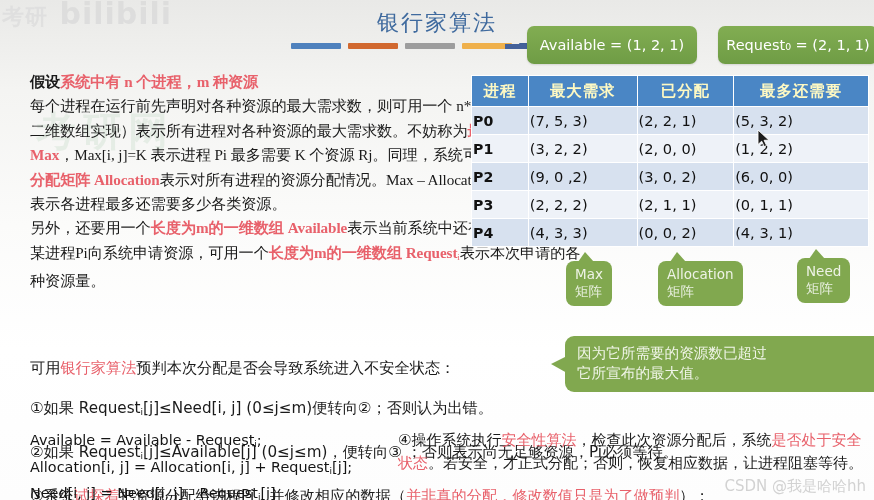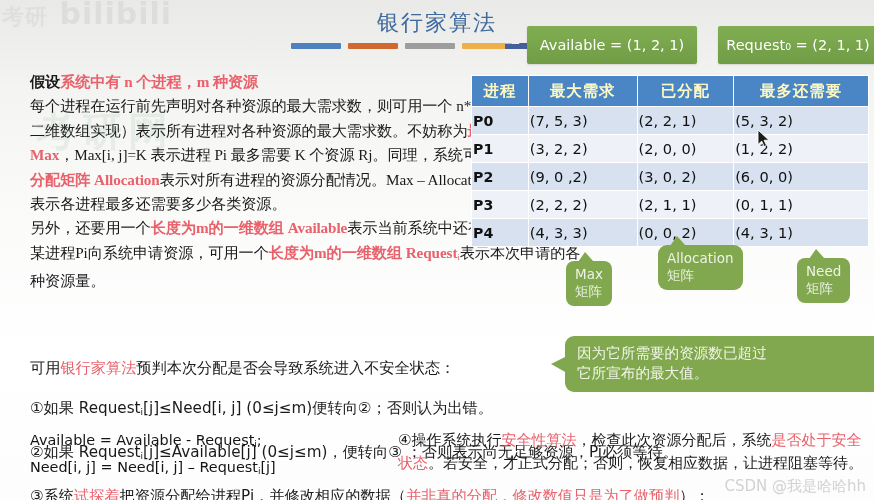--- a/index.html
+++ b/index.html
@@ -68,21 +68,21 @@
     position:absolute;left:398px;top:429px;width:470px;
     font-size:15px;line-height:22.6px;color:#1a1a1a;
     font-family:"DejaVu Sans",sans-serif;
   }
   #para4 .r{color:#e8616b;}
   sub{font-size:9px;vertical-align:-2px;}
   
   .gbox{
     position:absolute;
     background:linear-gradient(180deg,#82ad52 0%,#6f9c45 100%);
-    color:#fff;border-radius:2px;
+    color:#fff;border-radius:7px;
     font-size:14.5px;font-family:"DejaVu Sans",sans-serif;
     display:flex;align-items:center;justify-content:center;
     box-shadow:0 1px 2px rgba(0,0,0,.12);
     white-space:nowrap;
   }
   #avail-box{left:527px;top:26px;width:170px;height:38px;}
   #req-box{left:718px;top:26px;width:160px;height:38px;}
   #avail-tail{
     position:absolute;left:505px;top:44px;width:26px;height:5px;
     background:#44619a;
@@ -116,21 +116,21 @@
     padding:5px 9px 6px 9px;
     text-align:left;
   }
   .glabel .l2{color:#e6eedc;}
   .glabel::before{
     content:"";position:absolute;top:-9px;left:12px;
     border-left:7px solid transparent;border-right:9px solid transparent;
     border-bottom:10px solid #81a84f;
   }
   #lbl-max{left:566px;top:261px;}
-  #lbl-alloc{left:658px;top:245px;border-radius:9px;}
+  #lbl-alloc{left:658px;top:261px;}
   #lbl-need{left:797px;top:258px;}
   
   #why-box{
     position:absolute;left:565px;top:336px;width:300px;
     background:#81a84f;color:#f0f5e8;border-radius:9px;
     font-family:"DejaVu Sans",sans-serif;
     font-size:14.6px;line-height:20px;
     padding:7px 10px 9px 12px;
   }
   #why-tail{
@@ -182,20 +182,21 @@
 
   <div id="lower-text">
     <p class="p"><span>可用</span><span class="r">银行家算法</span><span>预判本次分配是否会导致系统进入不安全状态：</span></p>
     <p class="p"><span>①如果 Request</span><sub>i</sub><span>[j]≤Need[i, j] (0≤j≤m)便转向②；否则认为出错。</span></p>
     <p class="p"><span>②如果 Request</span><sub>i</sub><span>[j]≤Available[j] (0≤j≤m)，便转向③ ；否则表示尚无足够资源，Pi必须等待。</span></p>
     <p class="p"><span>③系统</span><span class="r">试探着</span><span>把资源分配给进程Pi，并修改相应的数据（</span><span class="r">并非真的分配，修改数值只是为了做预判</span><span>）：</span></p>
   </div>
 
   <div id="code-block">
     <div><span>Available = Available - Request</span><sub>i</sub><span>;</span></div>
+    <div><span>Allocation[i, j] = Allocation[i, j] + Request</span><sub>i</sub><span>[j];</span></div>
     <div><span>Need[i, j] = Need[i, j] – Request</span><sub>i</sub><span>[j]</span></div>
   </div>
 
   <div id="para4">
     <span>④操作系统执行</span><span class="r">安全性算法</span><span>，检查此次资源分配后，系统</span><span class="r">是否处于安全状态</span><span>。若安全，才正式分配；否则，恢复相应数据，让进程阻塞等待。</span>
   </div>
 
   <table id="tbl">
     <thead>
       <tr>

